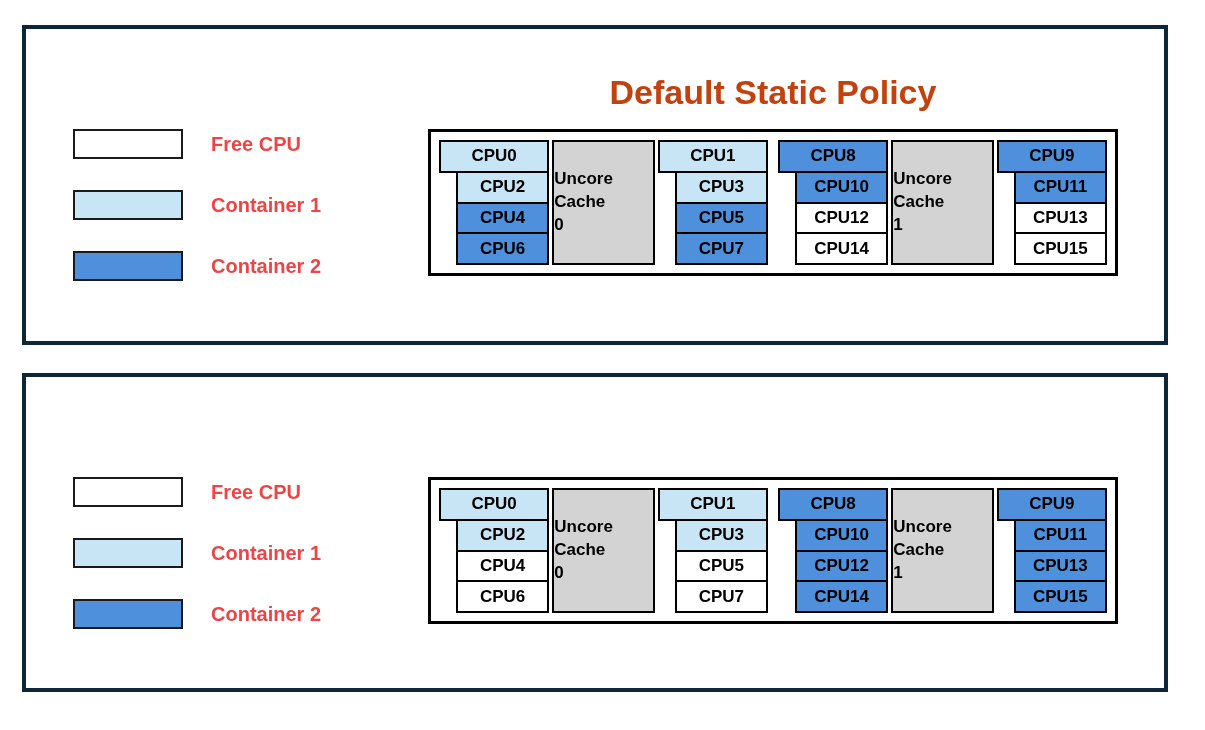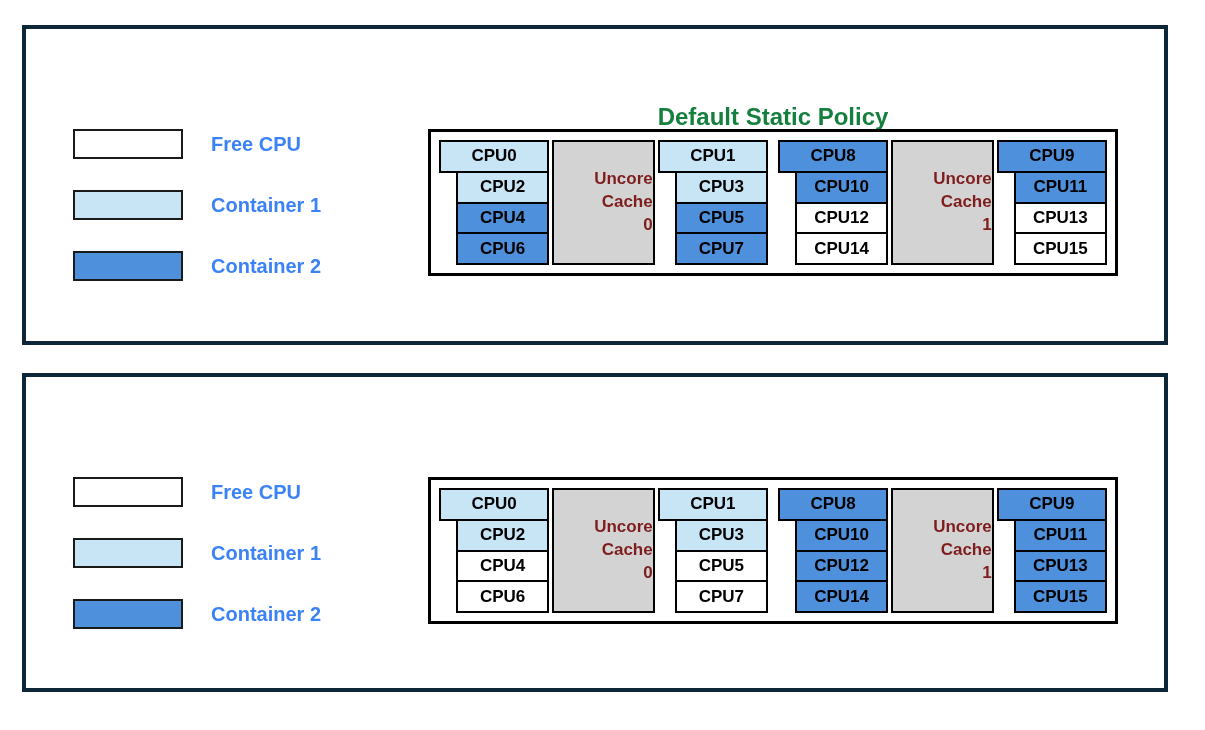--- a/index.html
+++ b/index.html
@@ -8,47 +8,46 @@
 
   .panel {
     position:absolute; left:22px; width:1146px; height:320px;
     border:4px solid var(--panel-border,#0d2738); background:#fff;
   }
   .panel-top { top:25px; }
   .panel-bottom { top:373px; height:319px; }
 
   .panel-title {
     position:absolute; left:402px; top:44px; width:690px;
-    text-align:center; font-weight:bold; font-size:24px; color:#15803d;
+    text-align:center; font-weight:bold; font-size:34px; color:#c2410c;
     white-space:nowrap;
-    margin-top:30px;
   }
 
   .legend { position:absolute; left:47px; top:100px; }
   .legend-row { display:flex; align-items:center; height:30px; margin-bottom:31px; }
   .legend-swatch { width:110px; height:30px; border:2px solid #1a1a1a; }
-  .legend-label { margin-left:28px; font-weight:bold; font-size:20px; color:#3b82f6; white-space:nowrap; }
+  .legend-label { margin-left:28px; font-weight:bold; font-size:20px; color:#ef4444; white-space:nowrap; }
 
   .diagram {
     position:absolute; left:402px; top:100px; width:690px; height:147px;
     border:3px solid #000; background:#fff; padding:8px;
     display:flex; gap:10px;
   }
   .cache-group { flex:1; display:flex; gap:3px; }
   .cpu-col { flex:1.12; display:flex; flex-direction:column; }
   .cpu-cell {
     flex:1; border:2px solid #000;
     display:flex; align-items:center; justify-content:center;
     font-weight:bold; font-size:17px; color:#000; background:#fff;
   }
   .cpu-cell + .cpu-cell { margin-top:-2px;margin-left:17px; }
   .uncore-box {
     flex:1; border:2px solid #000; background:var(--uncore-gray,#d3d3d3);
-    display:flex; flex-direction:column; align-items:flex-end; justify-content:center;
-    font-weight:bold; font-size:17px; color:#7f1d1d; line-height:1.35; text-align:center;
+    display:flex; flex-direction:column; align-items:flex-start; justify-content:center;
+    font-weight:bold; font-size:17px; color:#000000; line-height:1.35; text-align:center;
   }
 
   .state-free { background:var(--free-cpu,#ffffff); }
   .state-container1 { background:var(--container1,#c7e5f5); }
   .state-container2 { background:var(--container2,#4e90dc); }
 </style>
 </head>
 <body>
 
 <div class="screen">

